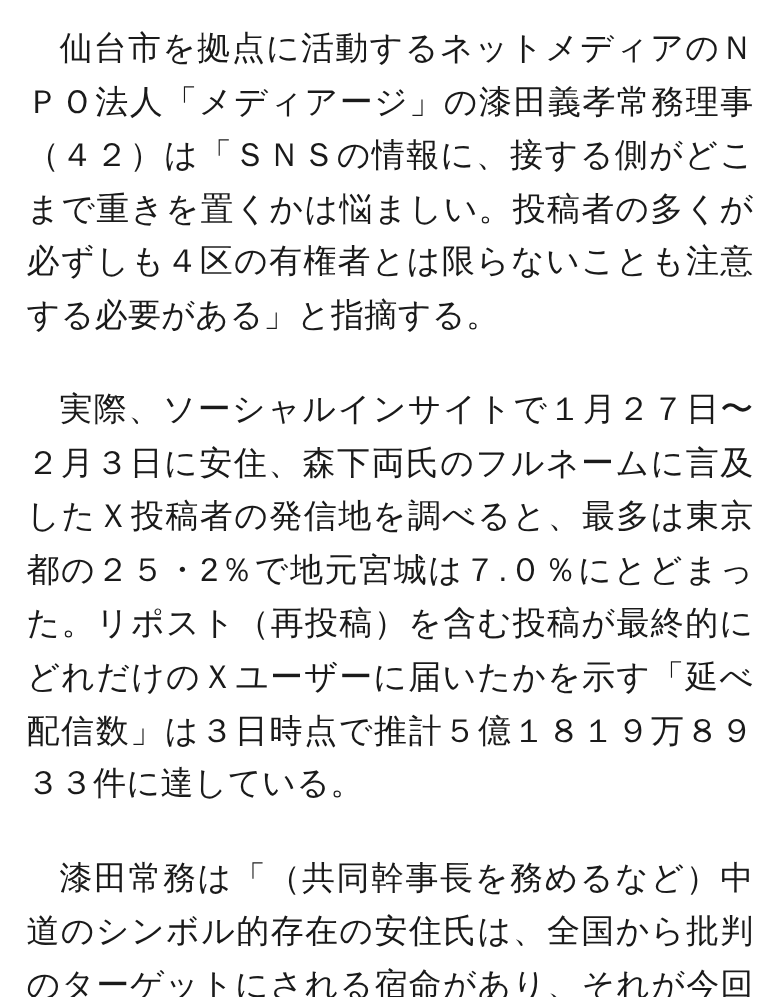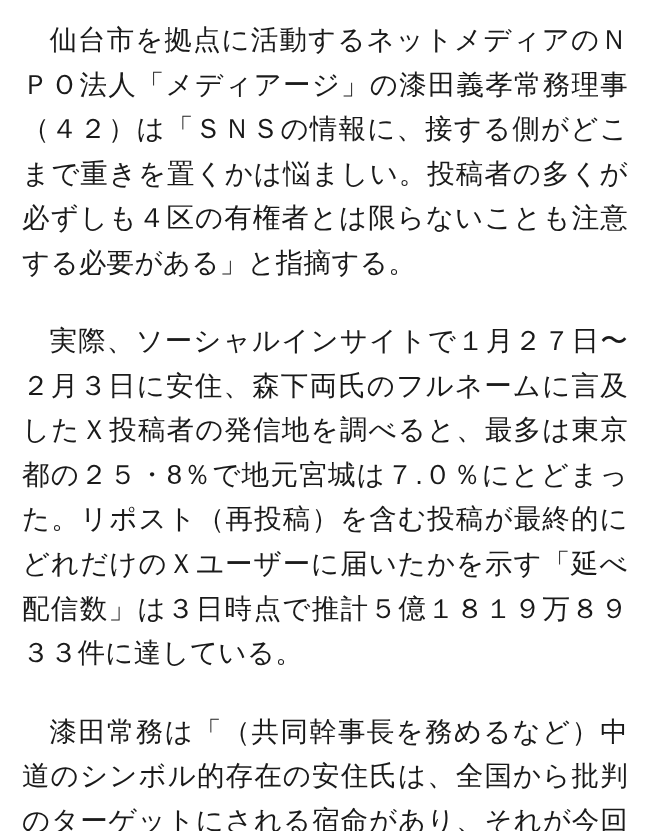--- a/index.html
+++ b/index.html
@@ -33,15 +33,15 @@
   }
   .para:last-child {
     margin-bottom: 0;
   }
 </style>
 </head>
 <body>
 
 <div class="article">
   <p class="para">仙台市を拠点に活動するネットメディアのＮＰＯ法人「メディアージ」の漆田義孝常務理事（４２）は「ＳＮＳの情報に、接する側がどこまで重きを置くかは悩ましい。投稿者の多くが必ずしも４区の有権者とは限らないことも注意する必要がある」と指摘する。</p>
-  <p class="para">実際、ソーシャルインサイトで１月２７日〜２月３日に安住、森下両氏のフルネームに言及したＸ投稿者の発信地を調べると、最多は東京都の２５・8％で地元宮城は７.０％にとどまった。リポスト（再投稿）を含む投稿が最終的にどれだけのＸユーザーに届いたかを示す「延べ配信数」は３日時点で推計５億１８１９万８９３３件に達している。</p>
+  <p class="para">実際、ソーシャルインサイトで１月２７日〜２月３日に安住、森下両氏のフルネームに言及したＸ投稿者の発信地を調べると、最多は東京都の２５・2％で地元宮城は７.０％にとどまった。リポスト（再投稿）を含む投稿が最終的にどれだけのＸユーザーに届いたかを示す「延べ配信数」は３日時点で推計５億１８１９万８９３３件に達している。</p>
   <p class="para">漆田常務は「（共同幹事長を務めるなど）中道のシンボル的存在の安住氏は、全国から批判のターゲットにされる宿命があり、それが今回の炎上の背景にある」とみる。</p>
 </div>
 
 </body></html>

